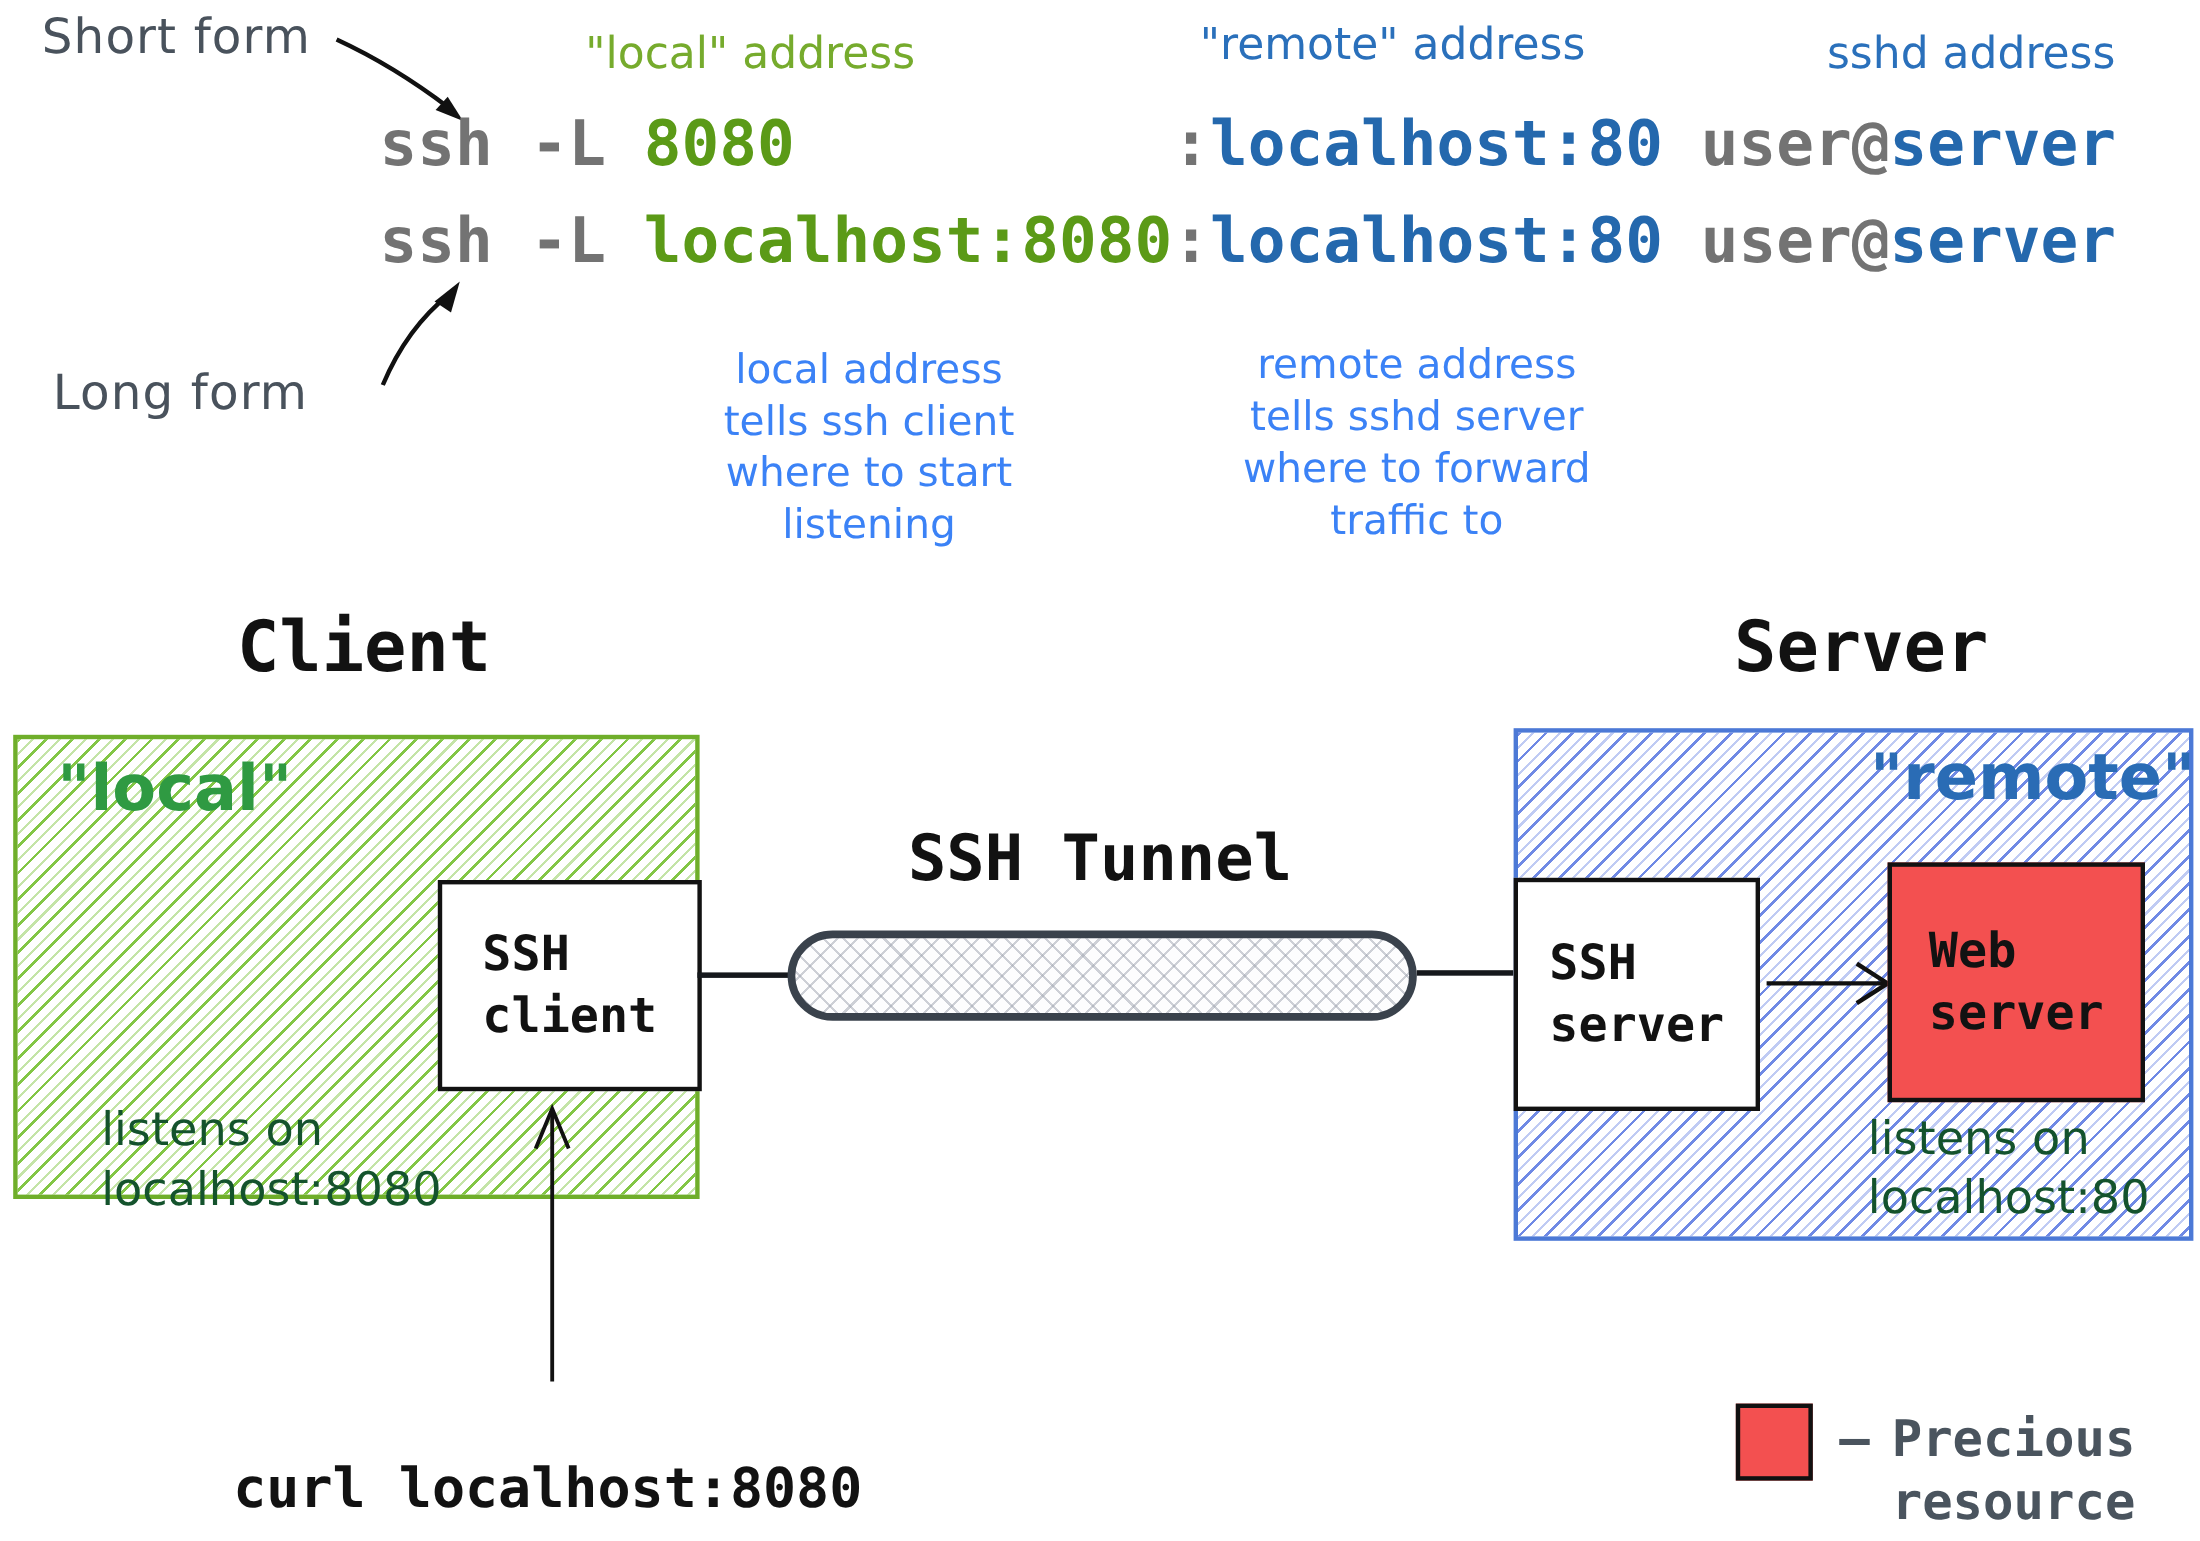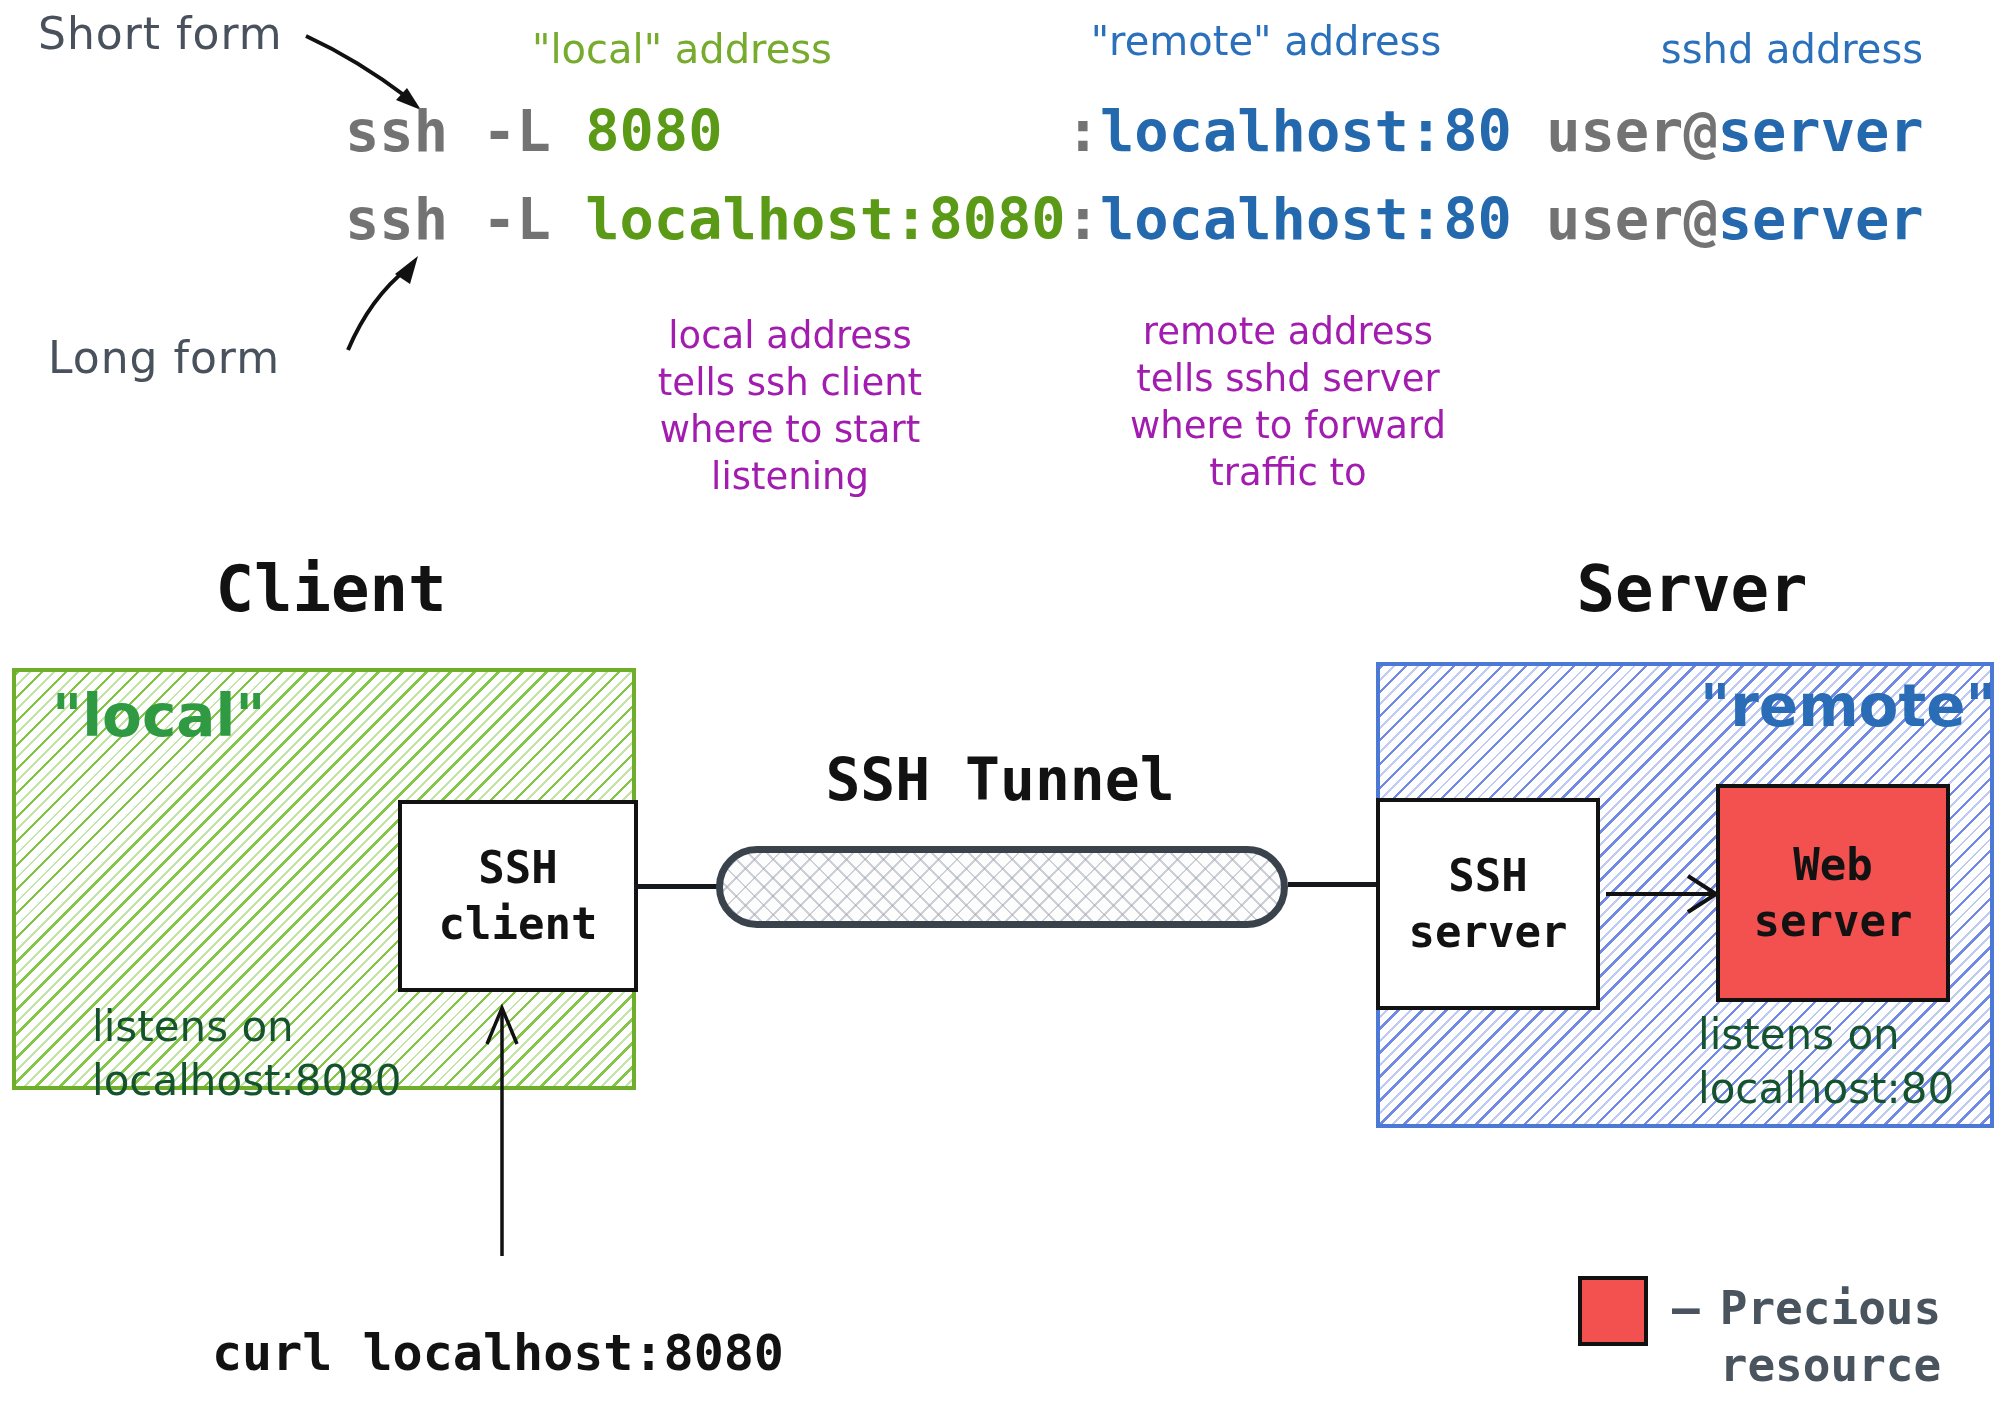--- a/index.html
+++ b/index.html
@@ -19,21 +19,21 @@
   .col-header{font-size:40px;white-space:nowrap;}
   .col-header.green{color:#76ab2d;}
   .col-header.blue{color:#2a70bb;}
 
   
   pre.cmd{margin:0;font-family:"DejaVu Sans Mono",monospace;font-weight:bold;font-size:57px;line-height:66px;white-space:pre;}
   .part[data-c="ink"]{color:#737373;}
   .part[data-c="green"]{color:#5b9a17;}
   .part[data-c="blue"]{color:#2468ad;}
 
-  .note{font-size:37px;line-height:47px;text-align:center;color:#a21caf;}
+  .note{font-size:37px;line-height:47px;text-align:center;color:#3b82f6;}
 
   
   .zone-title{font-size:64px;}
   .hatch-green{
     border:4px solid #6fae2a;
     background-image:
       repeating-linear-gradient(135deg, rgba(124,195,60,0.95) 0 2.5px, transparent 2.5px 9px,
                                 rgba(124,195,60,0.45) 9px 11px, transparent 11px 17px);
     background-color:#ffffff;
   }
@@ -43,21 +43,21 @@
       repeating-linear-gradient(135deg, rgba(96,125,226,0.9) 0 2.5px, transparent 2.5px 9px,
                                 rgba(96,125,226,0.4) 9px 11px, transparent 11px 17px);
     background-color:#ffffff;
   }
   .zone-label{font-size:58px;font-weight:bold;}
   .zone-label.green{color:#2f9a42;}
   .zone-label.blue{color:#2a6cb5;}
 
   .node{
     background:#ffffff;border:4px solid #121212;
-    display:flex;align-items:center;justify-content:center;text-align:center;
+    display:flex;align-items:center;justify-content:center;
     font-family:"DejaVu Sans Mono",monospace;font-weight:bold;font-size:44px;line-height:56px;
     color:#121212;white-space:pre-line;
   }
   .node.red{background:#f35050;}
 
   .listens{font-size:42px;line-height:54px;color:#14532d;}
 
   .tunnel{
     border:7px solid #3a424c;border-radius:44px;background-color:#fdfdfe;
     background-image:

